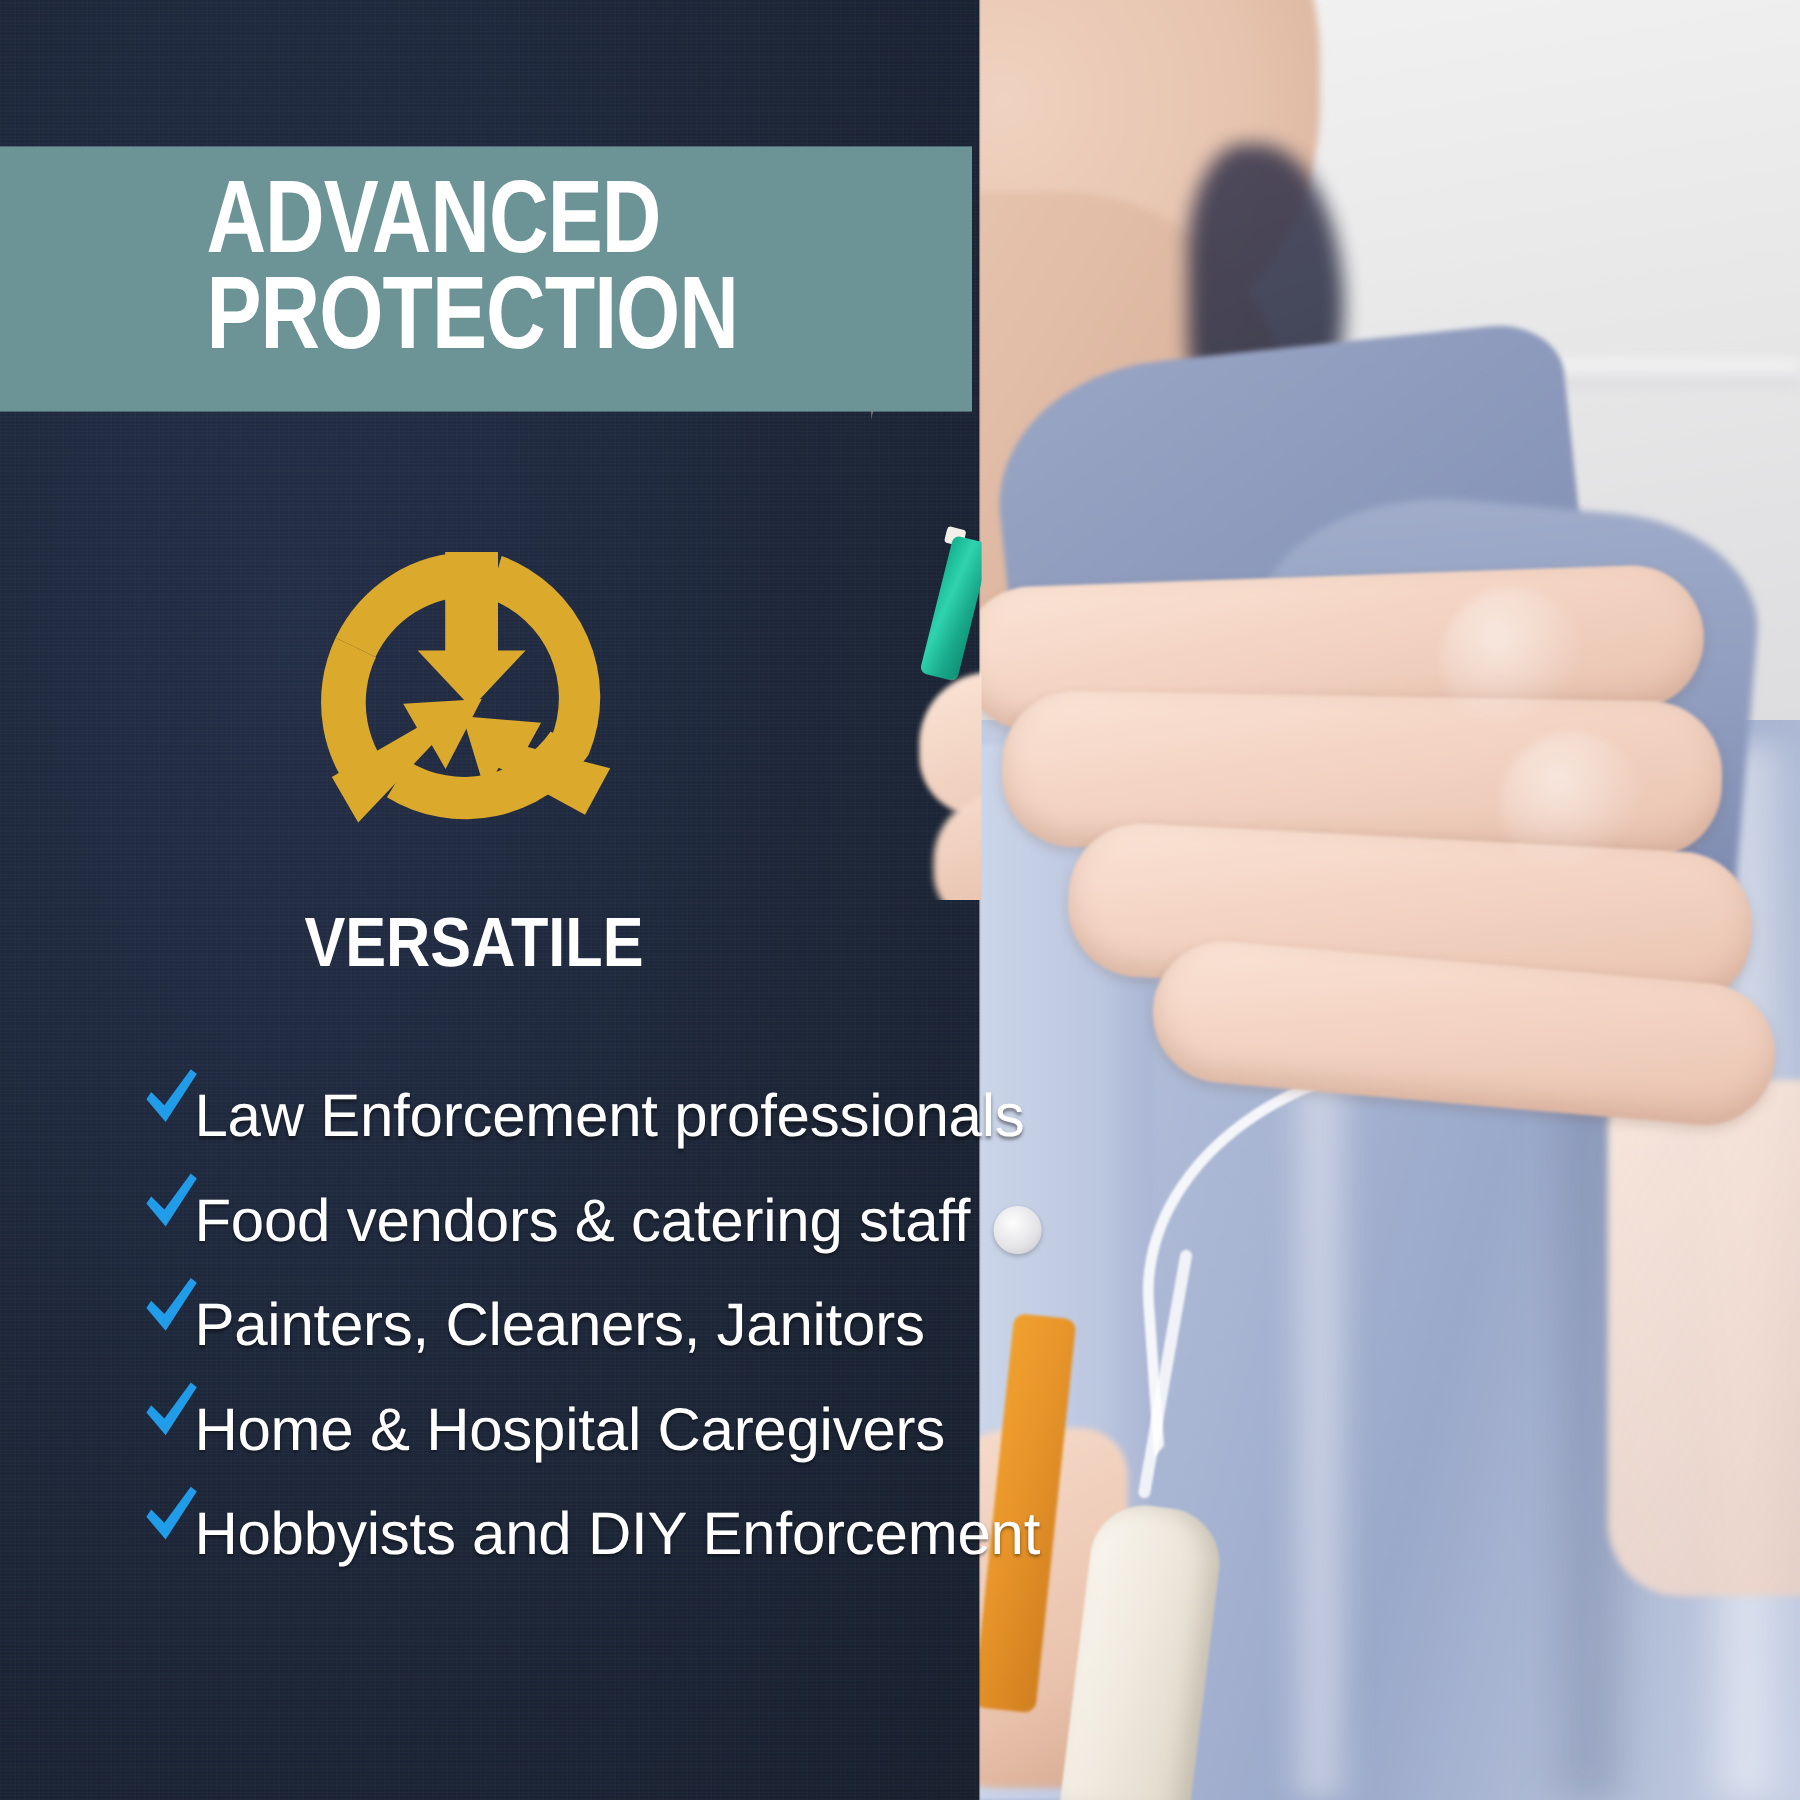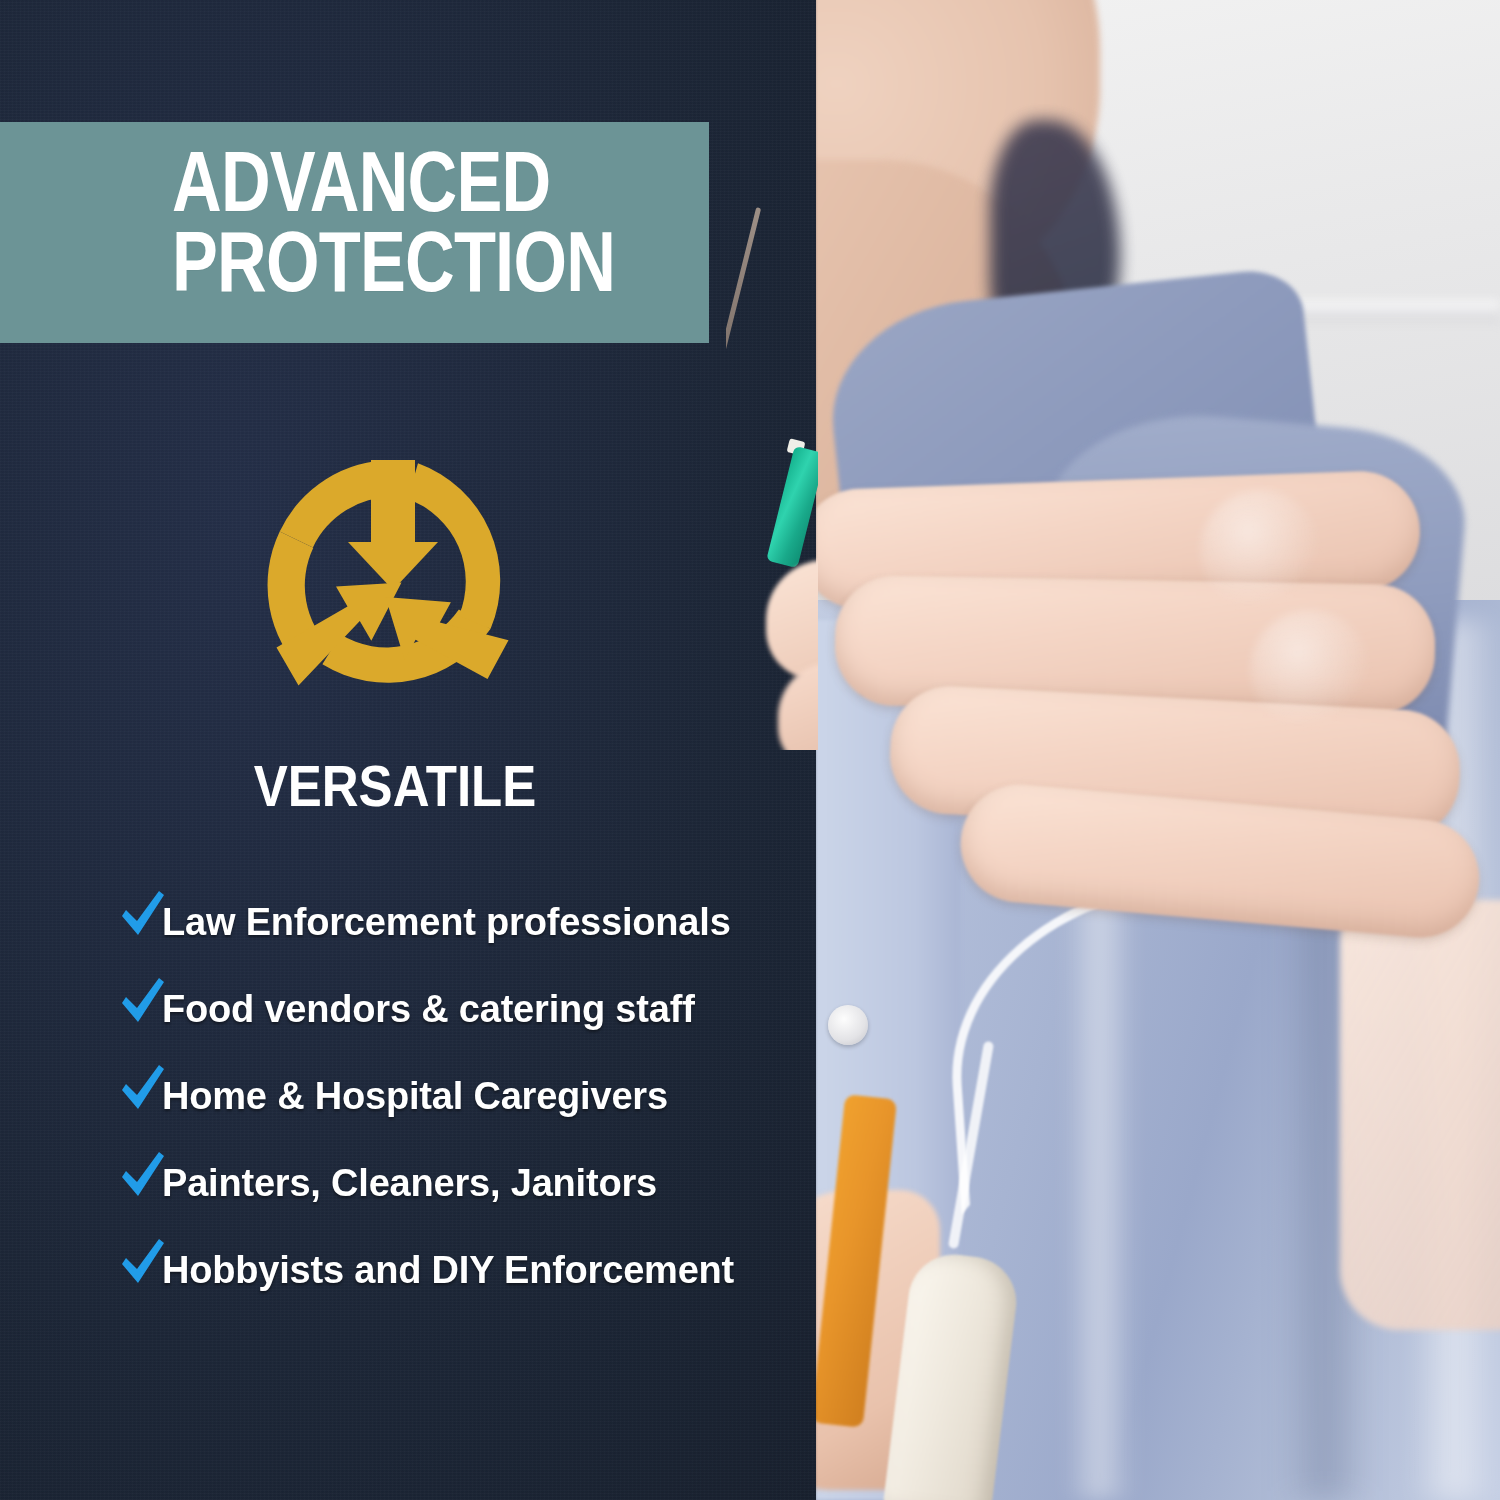--- a/index.html
+++ b/index.html
@@ -227,21 +227,21 @@
     position:absolute; left:52px; top:472px; width:80px; height:110px;
     background:linear-gradient(160deg,#f8dccd,#e4bda8);
     border-radius:55px 0 0 45px;
     filter:blur(2.5px);
   }
 
   
   .banner {
     position:absolute;
     left:0; top:122px;
-    width:709px; height:221px;
+    width:810px; height:221px;
     background:#6c9496;
   }
   .banner-title {
     position:absolute;
     left:172px; top:20px;
     width:620px;
     color:#ffffff;
     font-weight:700;
     font-size:86px;
     line-height:.93;
@@ -287,22 +287,22 @@
   .chk {
     position:absolute;
     left:0; top:-6px;
     width:48px; height:52px;
   }
   .chk svg { display:block; width:48px; height:52px; }
   .li-text {
     position:absolute;
     left:44px; top:6px;
     color:#ffffff;
-    font-size:38px;
-    font-weight:700;
+    font-size:50px;
+    font-weight:400;
     letter-spacing:-.2px;
     white-space:nowrap;
     text-shadow:0 2px 3px rgba(0,0,0,.45);
     text-align:center;
   }
 </style>
 </head>
 <body>
 
 <div class="canvas">
@@ -417,30 +417,30 @@
       <span class="li-text">Food vendors &amp; catering staff</span>
     </div>
 
 
     <div class="list-item">
       <span class="chk">
         <svg viewBox="0 0 48 52">
             <path d="M4 27 L8 21 L19 32 L41 2 L46 6 L20 46 Z" fill="#219ce8"></path>
           </svg>
       </span>
-      <span class="li-text">Home &amp; Hospital Caregivers</span>
+      <span class="li-text">Painters, Cleaners, Janitors</span>
     </div>
 
     <div class="list-item">
       <span class="chk">
         <svg viewBox="0 0 48 52">
             <path d="M4 27 L8 21 L19 32 L41 2 L46 6 L20 46 Z" fill="#219ce8"></path>
           </svg>
       </span>
-      <span class="li-text">Painters, Cleaners, Janitors</span>
+      <span class="li-text">Home &amp; Hospital Caregivers</span>
     </div>
 
     <div class="list-item">
       <span class="chk">
         <svg viewBox="0 0 48 52">
             <path d="M4 27 L8 21 L19 32 L41 2 L46 6 L20 46 Z" fill="#219ce8"></path>
           </svg>
       </span>
       <span class="li-text">Hobbyists and DIY Enforcement</span>
     </div>

